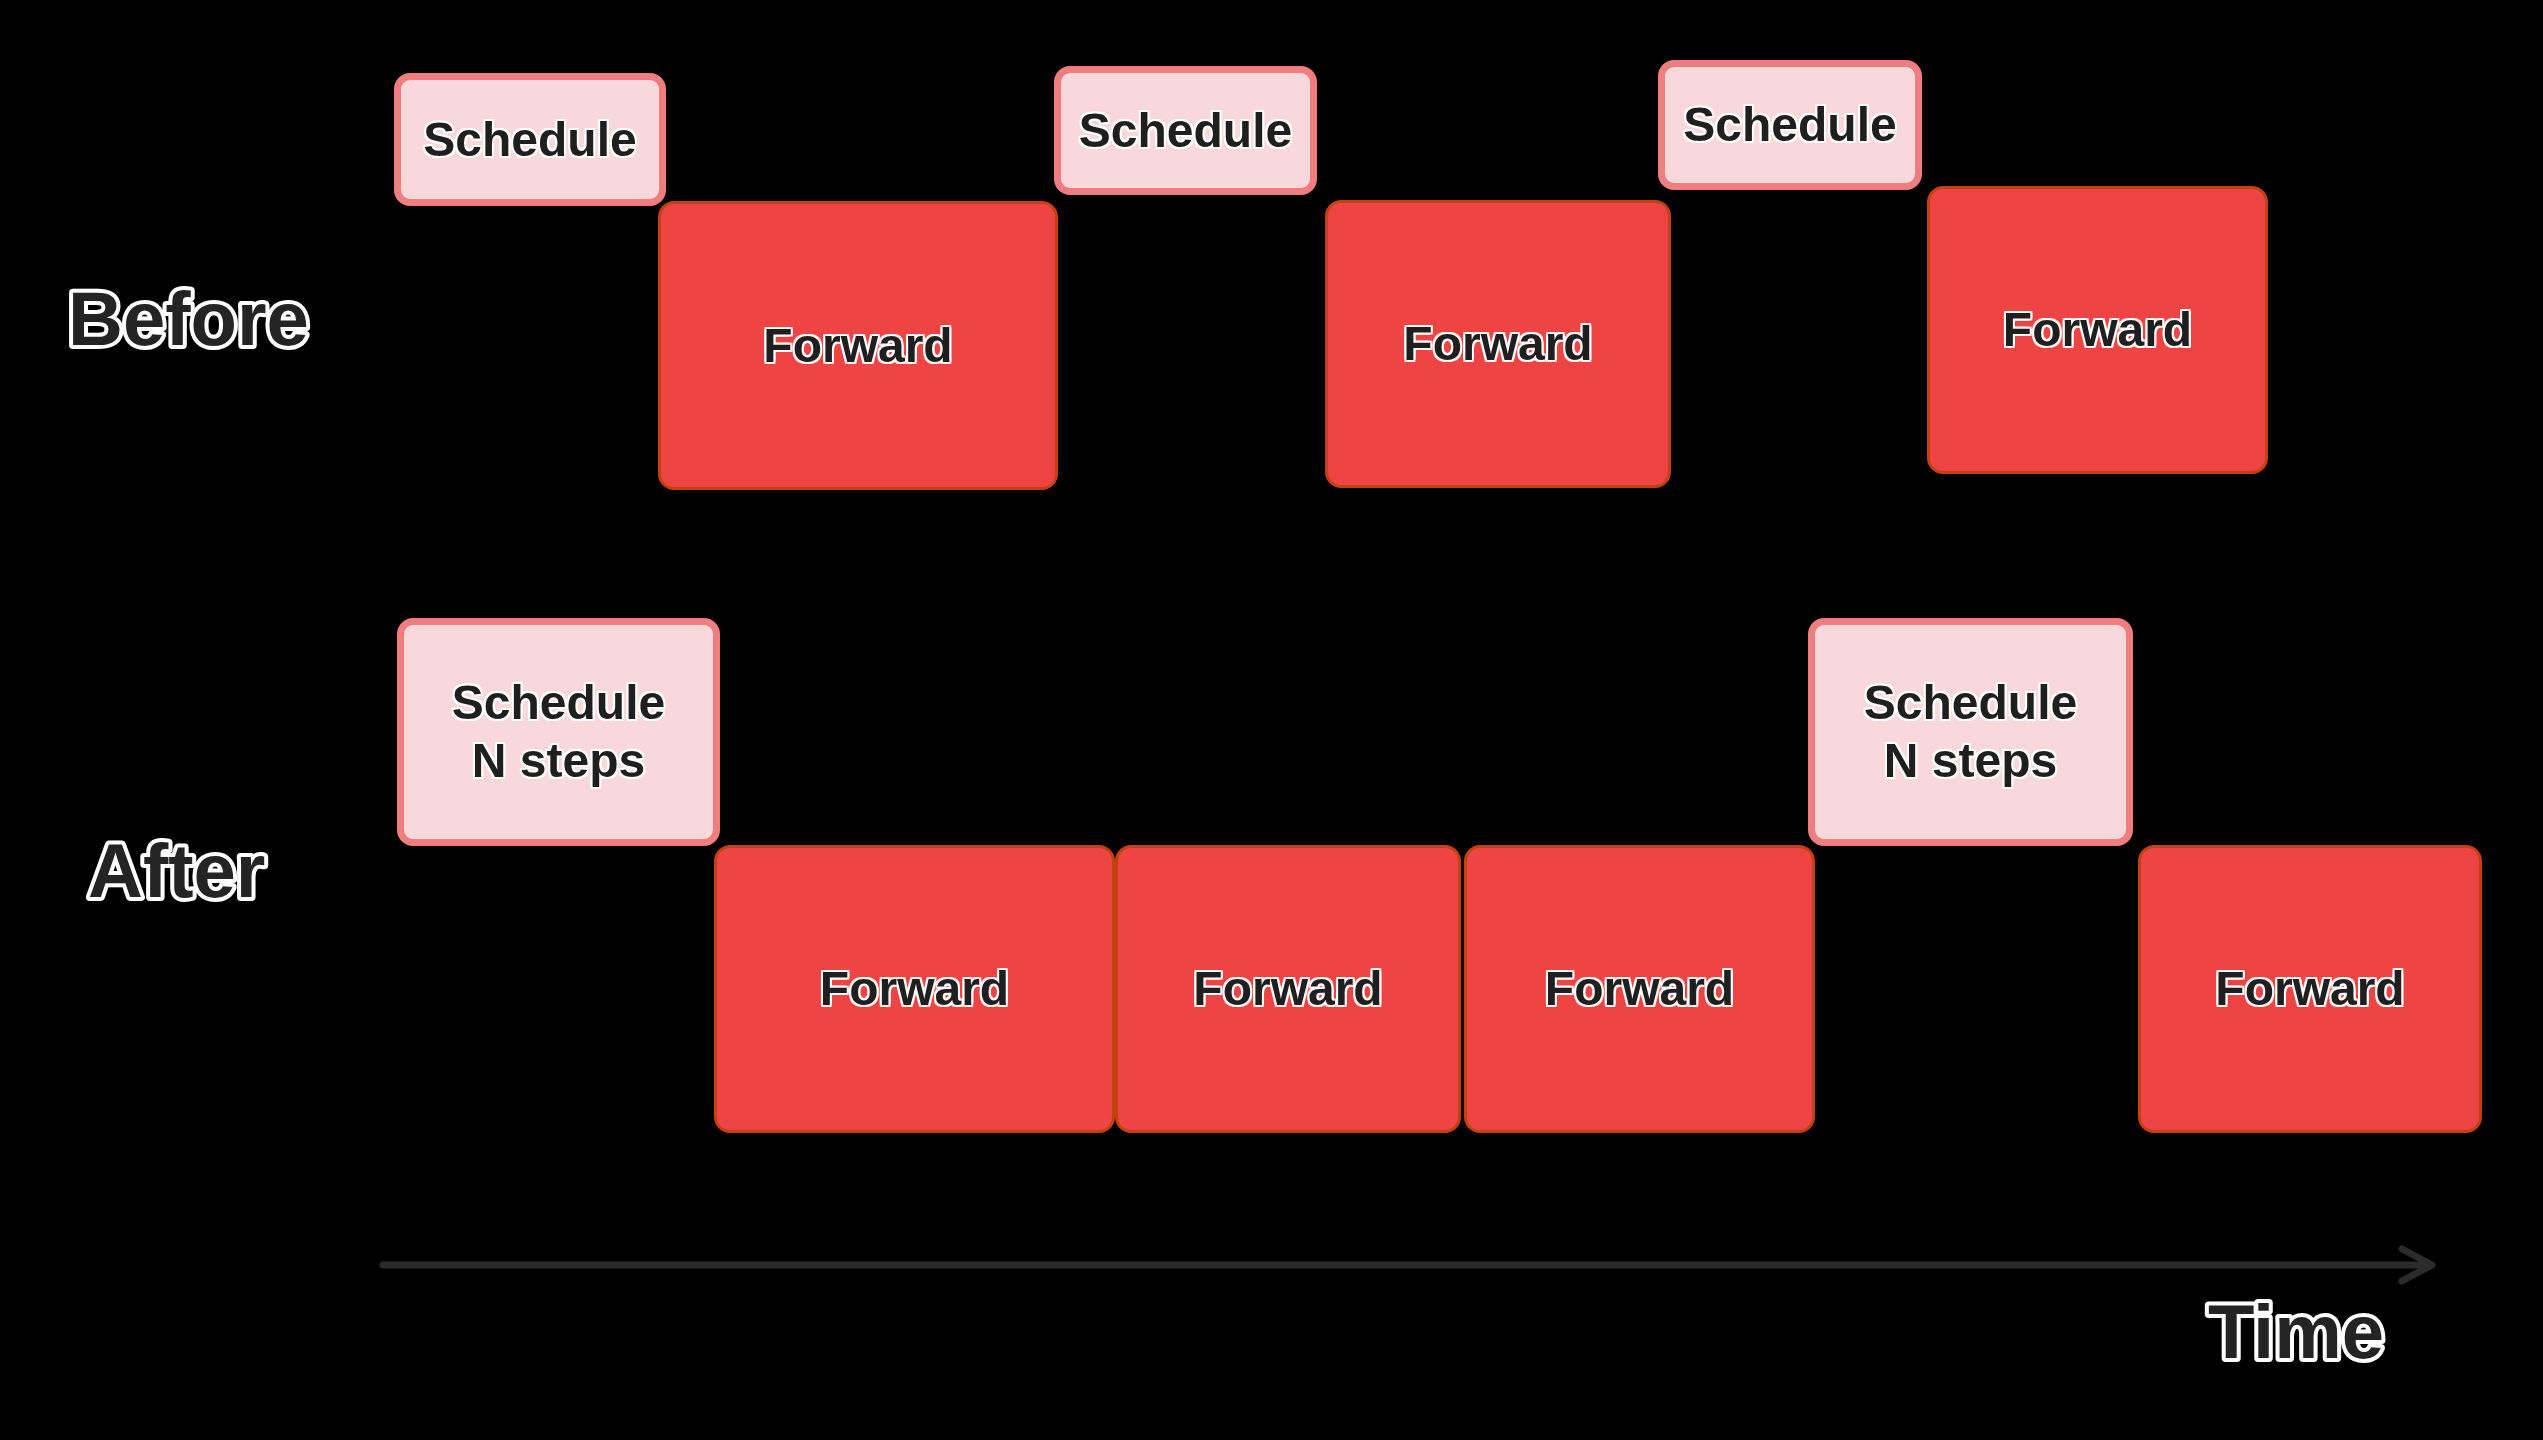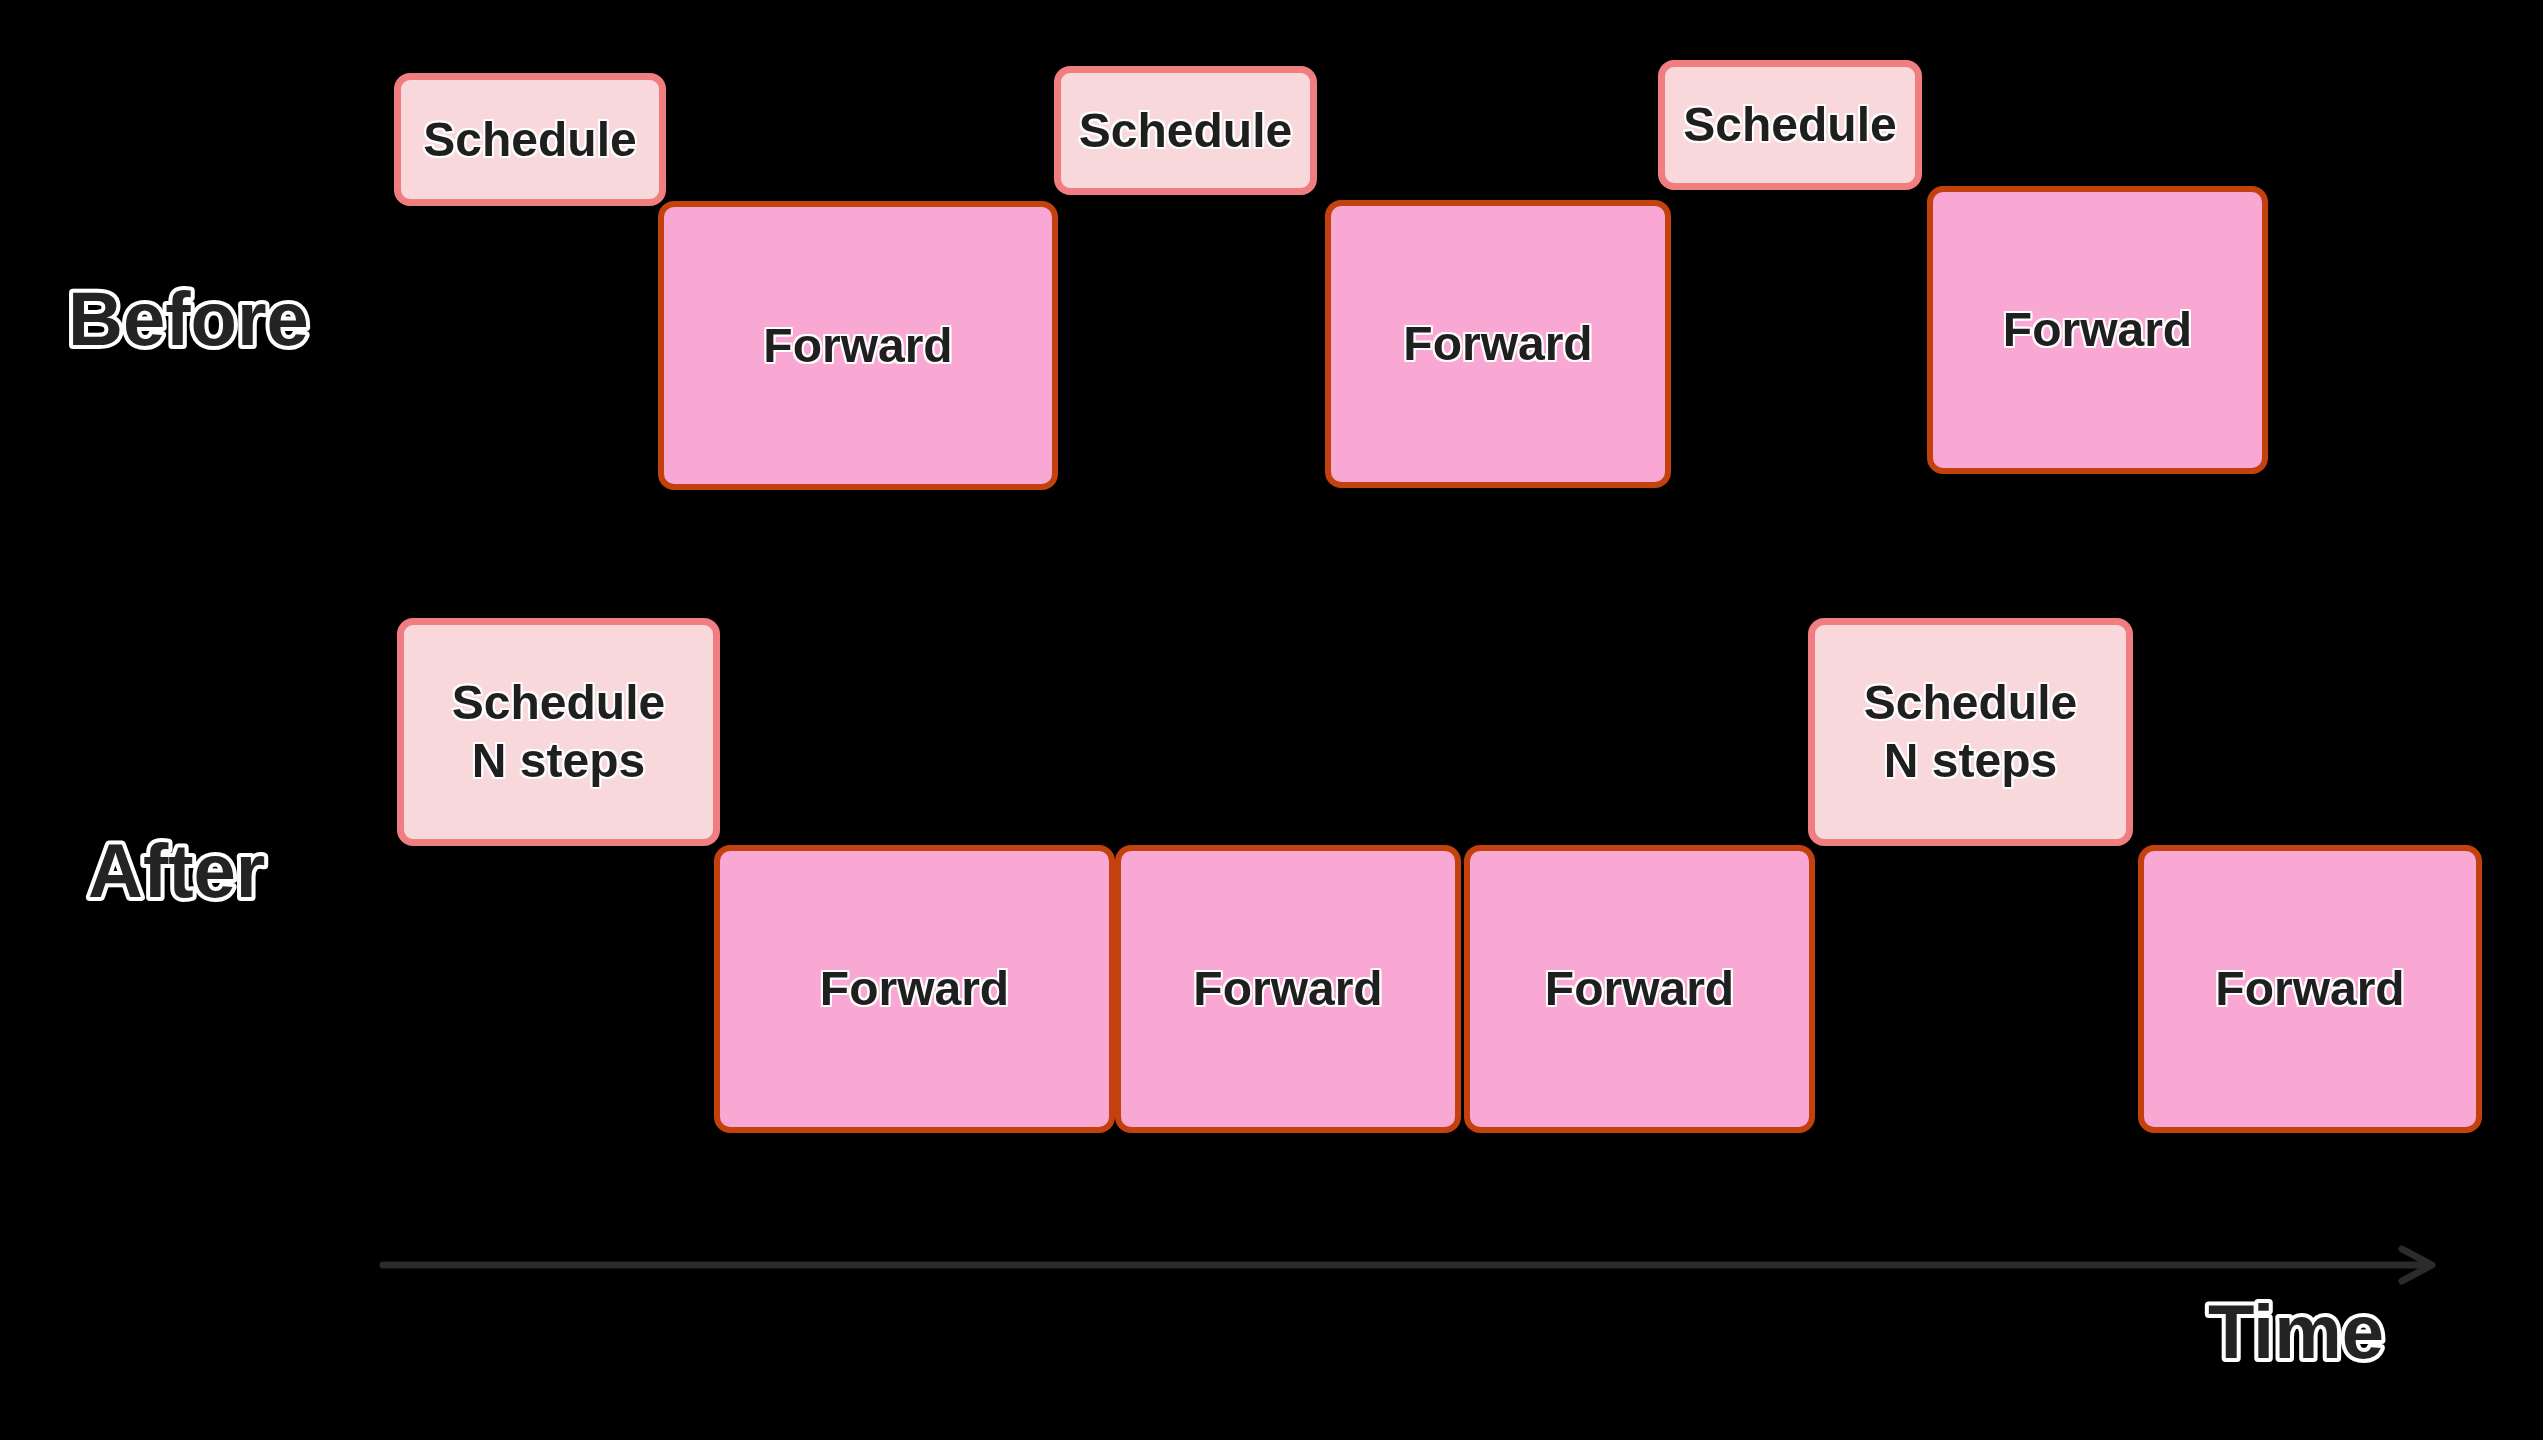--- a/index.html
+++ b/index.html
@@ -18,22 +18,22 @@
     align-items:center;
     justify-content:center;
     border-radius:16px;
     text-align:right;
   }
   .box.schedule{
     background:#f8d8da;
     border:7px solid #f07d7f;
   }
   .box.forward{
-    background:#f9a8d4;
-    border:6px solid #c2410c;
+    background:#ef4444;
+    border:3px solid #c2410c;
   }
   .box span{
     display:block;
     font-size:48px;
     line-height:1.2;
     font-weight:700;
     color:#1f1f1f;
     text-shadow:
       -2px -2px 0 rgba(255,255,255,.8), 2px -2px 0 rgba(255,255,255,.8),
       -2px  2px 0 rgba(255,255,255,.8), 2px  2px 0 rgba(255,255,255,.8),

